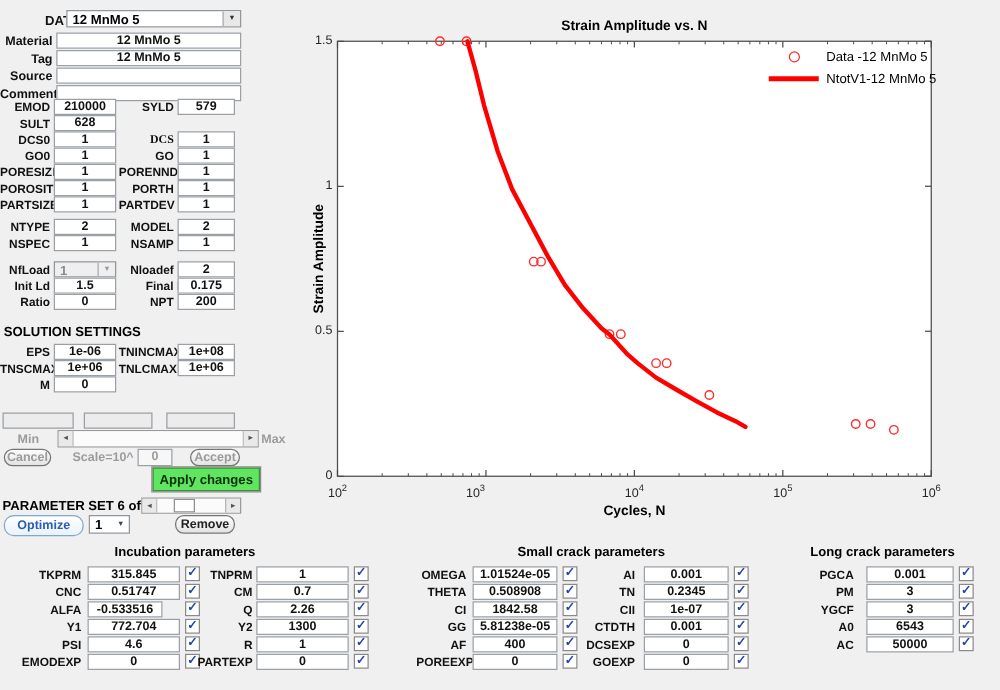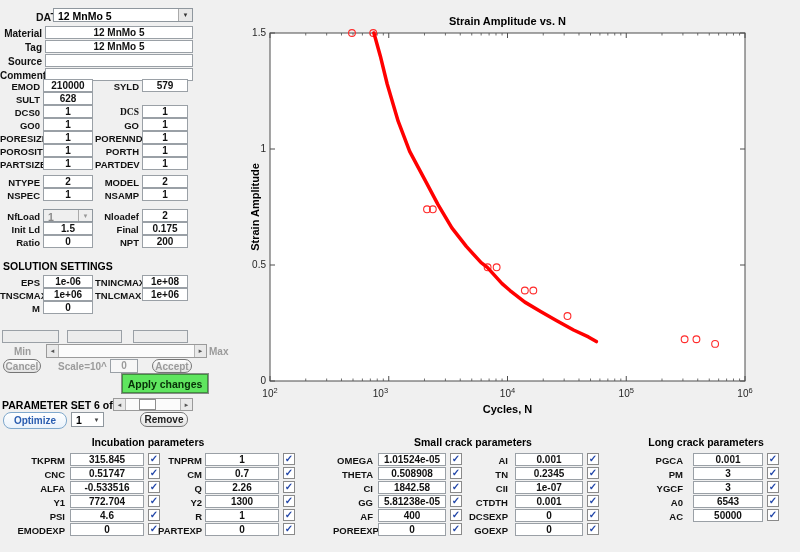--- a/index.html
+++ b/index.html
@@ -294,39 +294,53 @@
       <div class="abs tick-label" style="left: 246.5px; top: 386px; width: 32px; text-align: center;">10<sup>4</sup></div>
       <div class="abs tick-label" style="left: 365.25px; top: 386px; width: 32px; text-align: center;">10<sup>5</sup></div>
       <div class="abs tick-label" style="left: 484px; top: 386px; width: 32px; text-align: center;">10<sup>6</sup></div>
     </div>
   <div id="ytick-labels">
       <div class="abs tick-label" style="left: 0px; top: 375px; width: 21px; text-align: right;">0</div>
       <div class="abs tick-label" style="left: 0px; top: 259px; width: 21px; text-align: right;">0.5</div>
       <div class="abs tick-label" style="left: 0px; top: 143px; width: 21px; text-align: right;">1</div>
       <div class="abs tick-label" style="left: 0px; top: 27px; width: 21px; text-align: right;">1.5</div>
     </div>
+  <div class="abs" id="legend" style="left:368px;top:37px;">
+      <div class="legend-entry">
+        <span class="legend-marker">
+          <span style="display: inline-block; width: 7px; height: 7px; border: 1.4px solid rgb(255, 42, 42); border-radius: 50%;"></span>
+        </span>
+        <span class="legend-label">Data -12 MnMo 5</span>
+      </div>
+      <div class="legend-entry">
+        <span class="legend-marker">
+          <span style="display: inline-block; width: 40px; height: 4px; background: rgb(255, 0, 0);"></span>
+        </span>
+        <span class="legend-label">NtotV1-12 MnMo 5</span>
+      </div>
+    </div>
 </div>
 
 <div id="bottom-panels">
     <div class="abs" style="left: 8px; top: 432px; width: 292px; height: 115px;">
       <div class="abs ptitle" style="left: 0px; top: 4px; width: 280px;">Incubation parameters</div>
       <div class="abs lbl" style="left: 0px; top: 23px; width: 57px;">TKPRM</div>
       <div class="abs field" style="left: 62px; top: 21px; width: 74px;">315.845</div>
       <div class="abs cb" style="left: 140px; top: 21px;">✓</div>
       <div class="abs lbl" style="left: 150px; top: 23px; width: 44px;">TNPRM</div>
       <div class="abs field" style="left: 197px; top: 21px; width: 74px;">1</div>
       <div class="abs cb" style="left: 275px; top: 21px;">✓</div>
       <div class="abs lbl" style="left: 0px; top: 37px; width: 57px;">CNC</div>
       <div class="abs field" style="left: 62px; top: 35px; width: 74px;">0.51747</div>
       <div class="abs cb" style="left: 140px; top: 35px;">✓</div>
       <div class="abs lbl" style="left: 150px; top: 37px; width: 44px;">CM</div>
       <div class="abs field" style="left: 197px; top: 35px; width: 74px;">0.7</div>
       <div class="abs cb" style="left: 275px; top: 35px;">✓</div>
       <div class="abs lbl" style="left: 0px; top: 51px; width: 57px;">ALFA</div>
-      <div class="abs field" style="left: 62px; top: 49px; width: 74px; text-align: center;">-0.533516</div>
+      <div class="abs field" style="left: 62px; top: 49px; width: 60px; text-align: center;">-0.533516</div>
       <div class="abs cb" style="left: 140px; top: 49px;">✓</div>
       <div class="abs lbl" style="left: 150px; top: 51px; width: 44px;">Q</div>
       <div class="abs field" style="left: 197px; top: 49px; width: 74px;">2.26</div>
       <div class="abs cb" style="left: 275px; top: 49px;">✓</div>
       <div class="abs lbl" style="left: 0px; top: 65px; width: 57px;">Y1</div>
       <div class="abs field" style="left: 62px; top: 63px; width: 74px;">772.704</div>
       <div class="abs cb" style="left: 140px; top: 63px;">✓</div>
       <div class="abs lbl" style="left: 150px; top: 65px; width: 44px;">Y2</div>
       <div class="abs field" style="left: 197px; top: 63px; width: 74px;">1300</div>
       <div class="abs cb" style="left: 275px; top: 63px;">✓</div>

